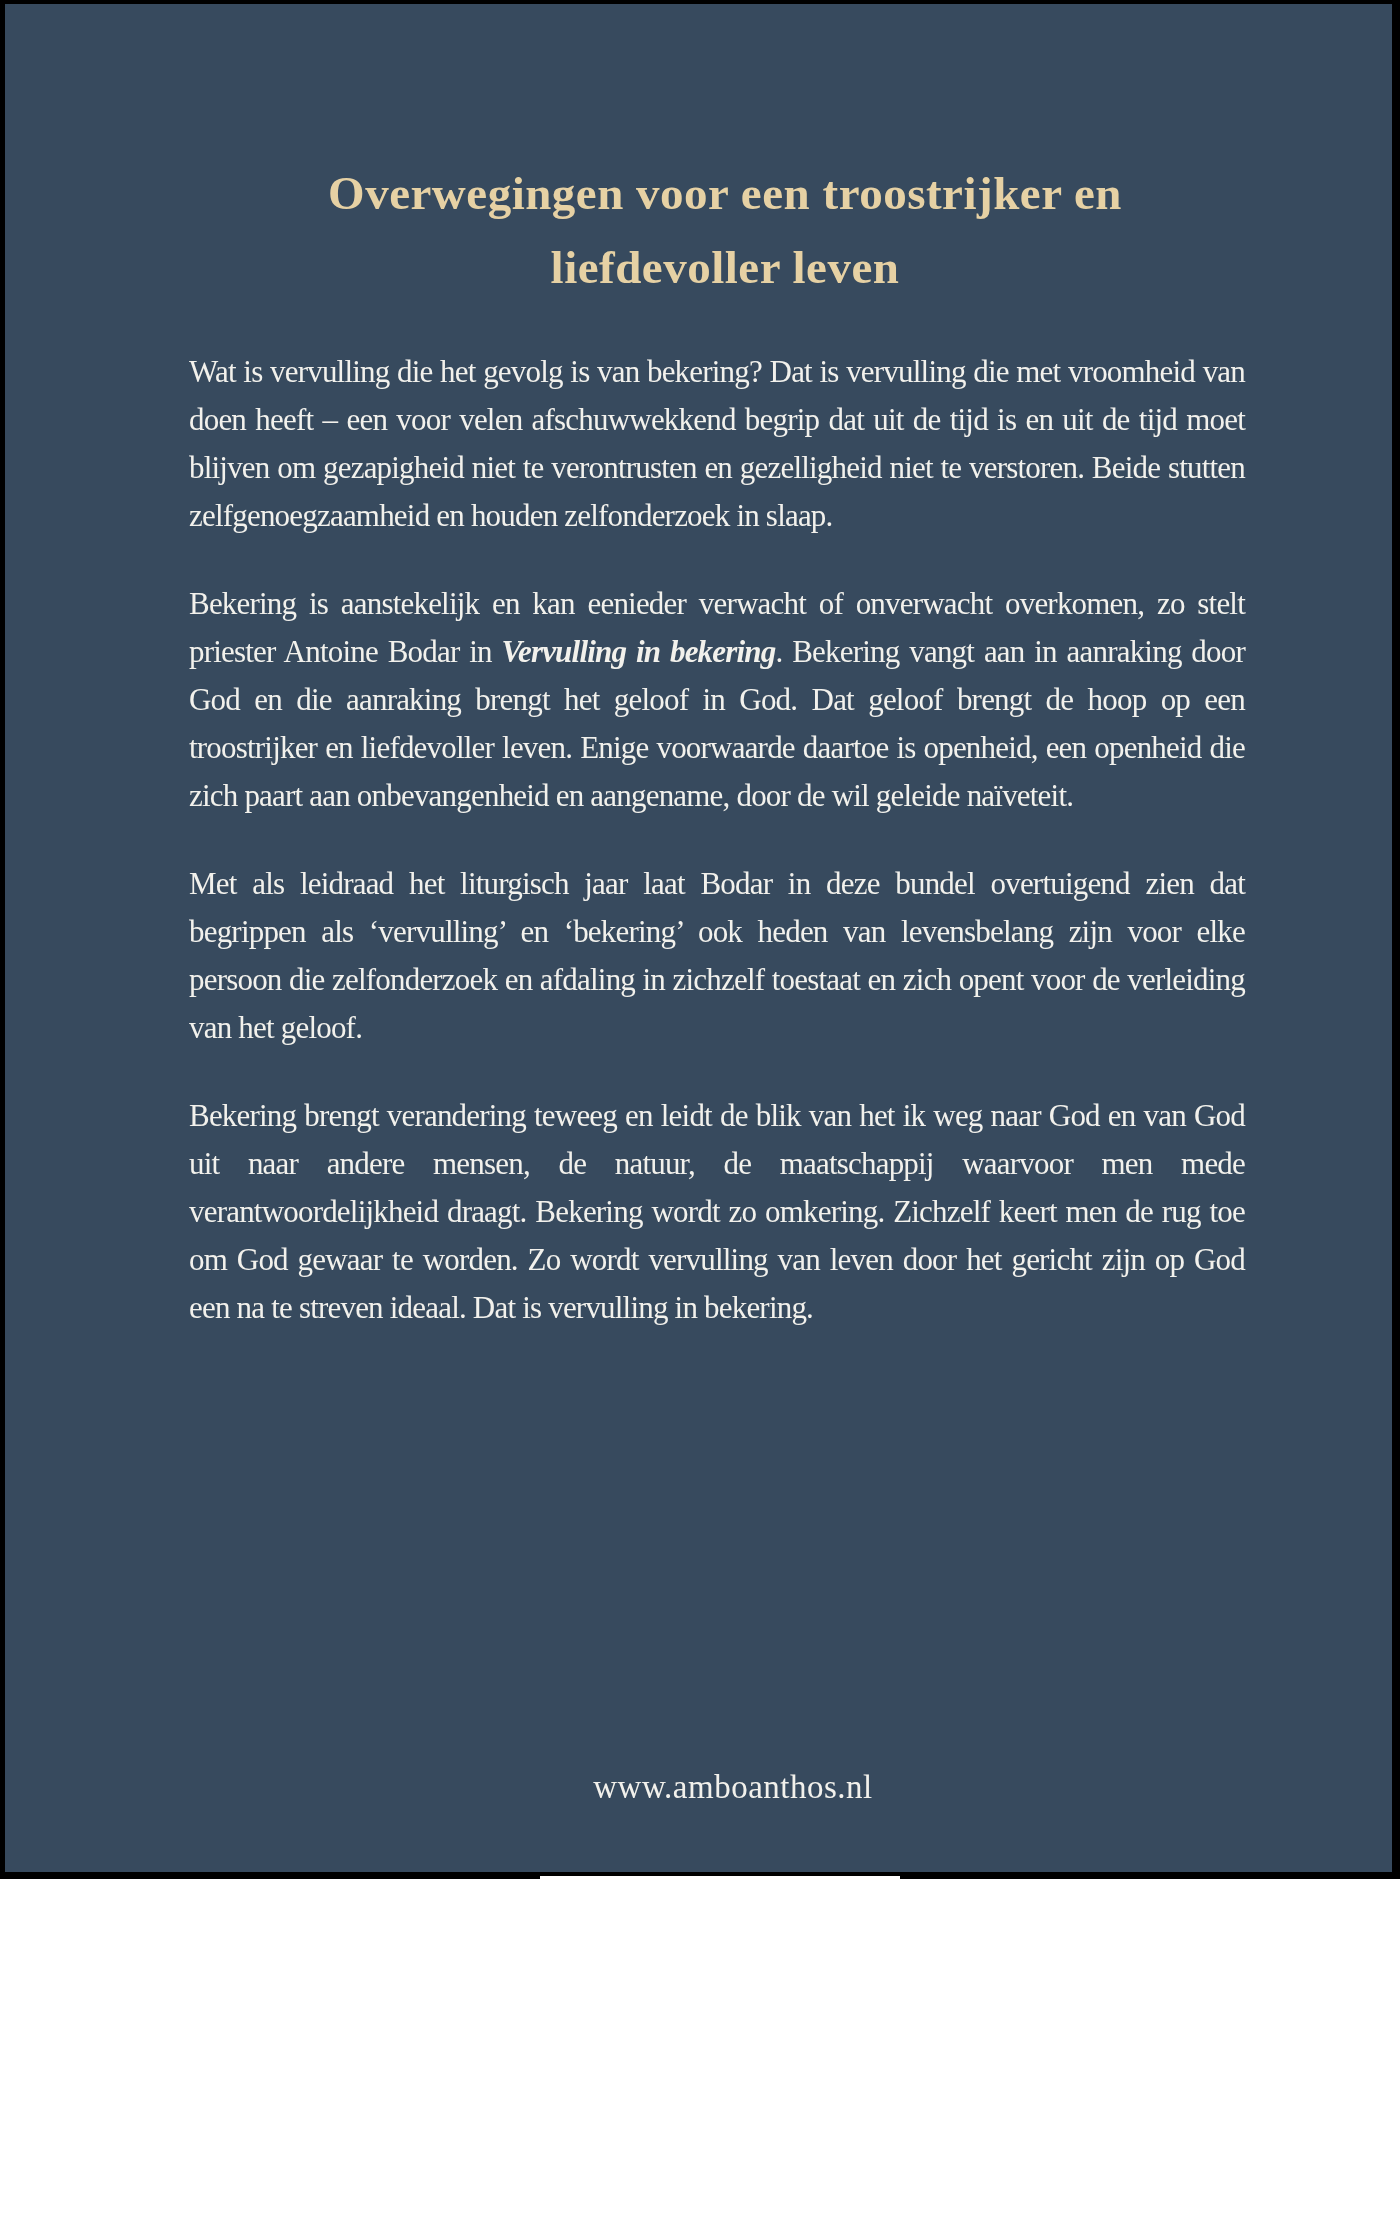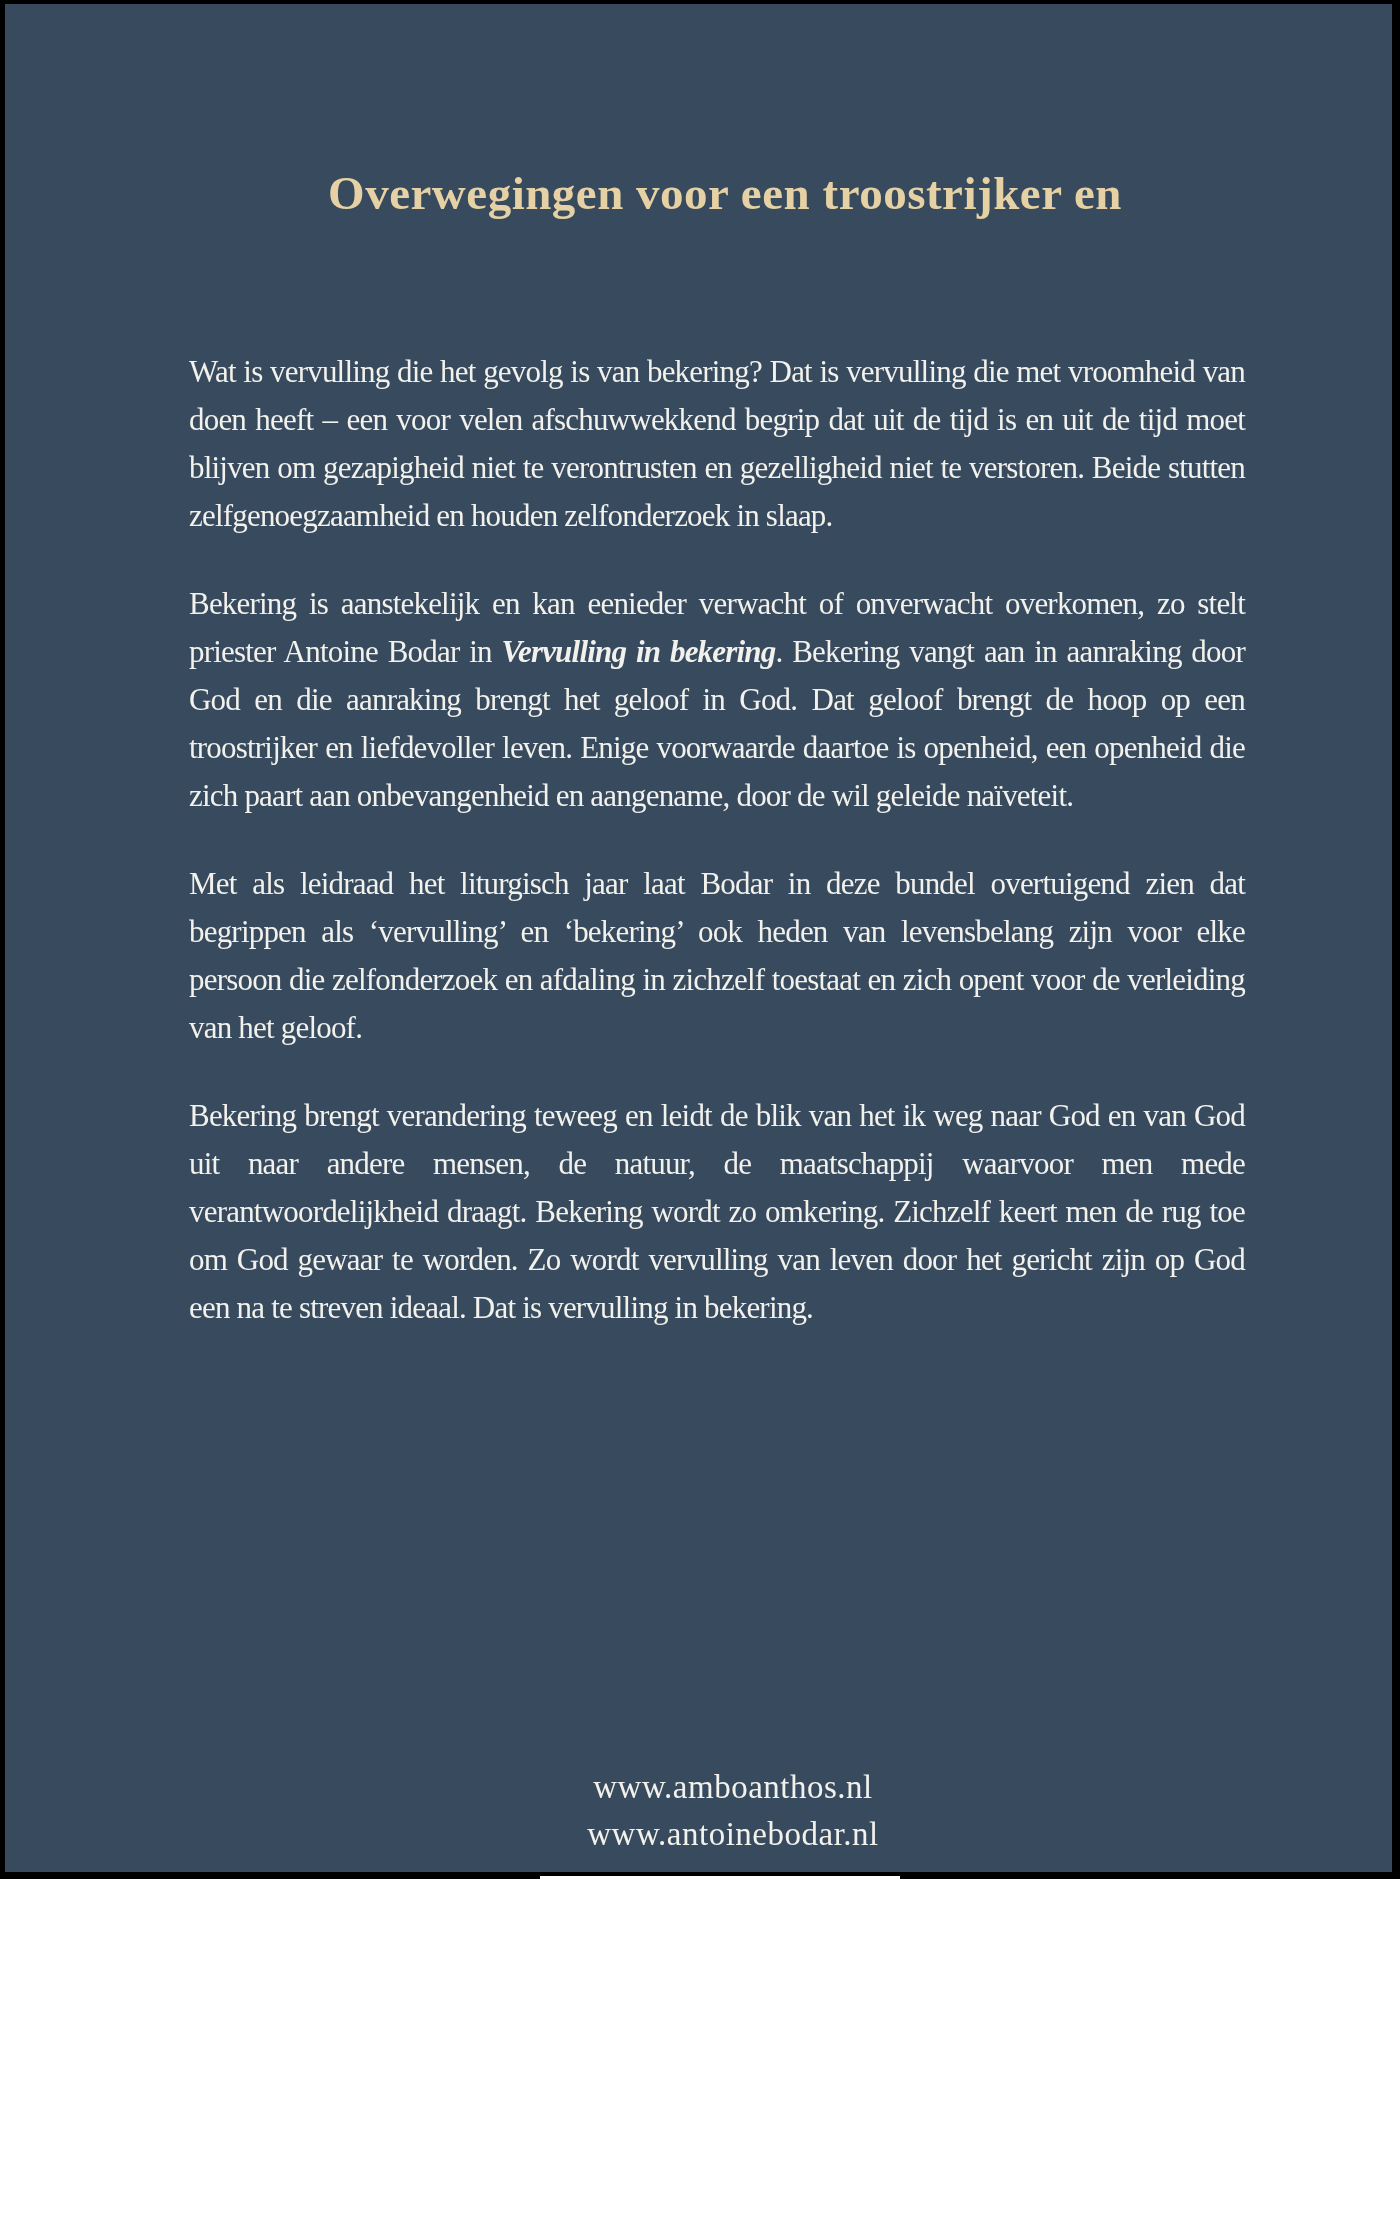--- a/index.html
+++ b/index.html
@@ -57,32 +57,32 @@
   .barcode-box svg{display:block;}
 </style>
 </head>
 <body>
 
 <div class="page" style="background: rgb(0, 0, 0);">
   <div class="cover" style="background: rgb(55, 74, 94);">
 
     <h1 class="title" style="color: rgb(230, 209, 164);">
       <span class="title-line">Overwegingen voor een troostrijker en</span>
+      <span class="title-line">liefdevoller leven</span>
     </h1>
 
     <div class="body-text" style="color: rgb(242, 241, 236);">
       <p>Wat is vervulling die het gevolg is van bekering? Dat is vervulling die met vroomheid van doen heeft – een voor velen afschuwwekkend begrip dat uit de tijd is en uit de tijd moet blijven om gezapigheid niet te verontrusten en gezelligheid niet te verstoren. Beide stutten zelfgenoegzaamheid en houden zelfonderzoek in slaap.</p>
       <p><span>Bekering is aanstekelijk en kan eenieder verwacht of onverwacht over­komen, zo stelt priester Antoine Bodar in </span><span class="it">Vervulling in bekering</span><span>. Bekering vangt aan in aanraking door God en die aanraking brengt het geloof in God. Dat geloof brengt de hoop op een troostrijker en liefdevoller leven. Enige voorwaarde daartoe is openheid, een openheid die zich paart aan onbevangenheid en aangename, door de wil geleide naïveteit.</span></p>
       <p>Met als leidraad het liturgisch jaar laat Bodar in deze bundel overtuigend zien dat begrippen als ‘vervulling’ en ‘bekering’ ook heden van levens­belang zijn voor elke persoon die zelfonderzoek en afdaling in zichzelf toestaat en zich opent voor de verleiding van het geloof.</p>
       <p>Bekering brengt verandering teweeg en leidt de blik van het ik weg naar God en van God uit naar andere mensen, de natuur, de maatschappij waarvoor men mede verantwoordelijkheid draagt. Bekering wordt zo omkering. Zichzelf keert men de rug toe om God gewaar te worden. Zo wordt vervulling van leven door het gericht zijn op God een na te streven ideaal. Dat is vervulling in bekering.</p>
     </div>
 
     <div class="urls" style="color: rgb(242, 241, 236);">
       <div>www.amboanthos.nl</div>
-      <div>www.antoinebodar.nl</div>
     </div>
 
     <div class="barcode-box">
       <svg id="barcode-svg" viewBox="0 0 360 248" width="360" height="248" xmlns="http://www.w3.org/2000/svg">
           <rect x="53.00" y="15" width="2.78" height="206" fill="#000"></rect>
           <rect x="58.44" y="15" width="2.78" height="206" fill="#000"></rect>
           <rect x="63.88" y="15" width="2.78" height="186" fill="#000"></rect>
           <rect x="66.60" y="15" width="2.78" height="186" fill="#000"></rect>
           <rect x="69.32" y="15" width="2.78" height="186" fill="#000"></rect>
           <rect x="74.76" y="15" width="2.78" height="186" fill="#000"></rect>

